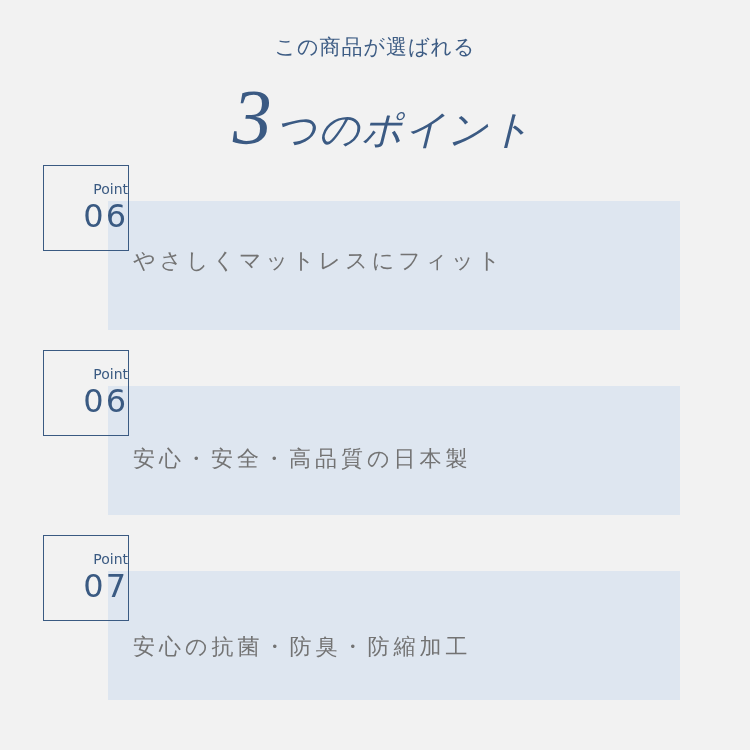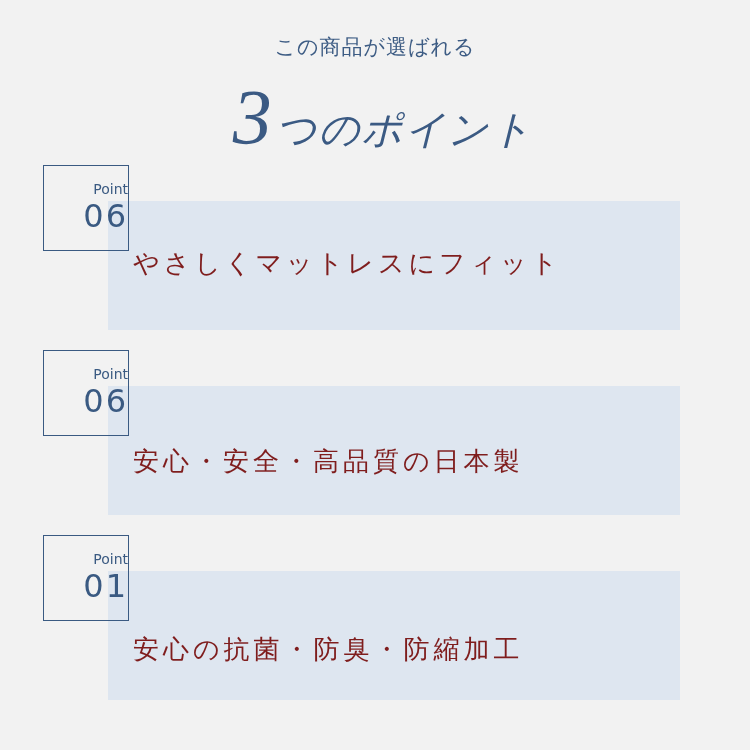--- a/index.html
+++ b/index.html
@@ -28,22 +28,22 @@
     margin-right: 4px;
   }
   .title .rest {
     font-size: 40px; letter-spacing: 2px;
   }
   .panel {
     position: absolute; left: 108px; width: 572px; height: 129px;
     background: #dee6f0;
   }
   .panel-text {
-    position: absolute; left: 133px; font-size: 26px; letter-spacing: 4px;
-    color: #7f1d1d; white-space: nowrap;
+    position: absolute; left: 133px; font-size: 22px; letter-spacing: 4px;
+    color: #737373; white-space: nowrap;
   }
   .point-box {
     position: absolute; left: 43px; width: 86px; height: 86px;
     border: 1px solid #3a5a82;
     box-sizing: border-box;
     text-align: right;
     font-family: "DejaVu Sans", "Liberation Sans", sans-serif;
     color: #3a5a82;
   }
   .point-box .lbl {
@@ -74,14 +74,14 @@
 <div class="panel-text" style="top:444px;">安心・安全・高品質の日本製</div>
 <div class="point-box" style="top:350px;">
   <div class="lbl">Point</div>
   <div class="n">06</div>
 </div>
 
 <div class="panel" style="top:571px;"></div>
 <div class="panel-text" style="top:615px;margin-top:17px;">安心の抗菌・防臭・防縮加工</div>
 <div class="point-box" style="top:535px;">
   <div class="lbl">Point</div>
-  <div class="n">01</div>
+  <div class="n">07</div>
 </div>
 
 </body></html>

